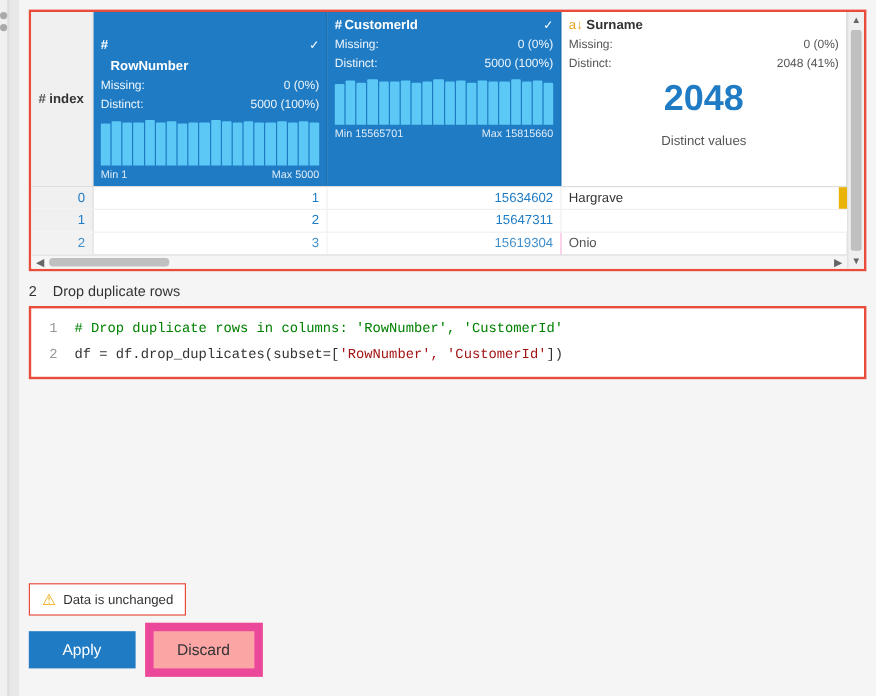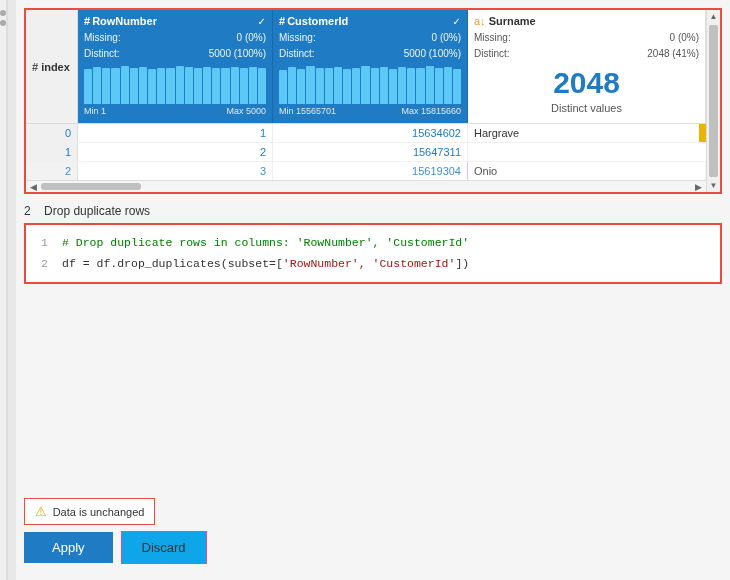--- a/index.html
+++ b/index.html
@@ -81,21 +81,21 @@
 
             <div style="width:52px; background:#f0f0f0; border-right:1px solid #ddd; padding:4px 6px; display:flex; align-items:center; gap:3px; font-weight:600; font-size:11px; color:#333;">
               <span style="color:#555;">#</span>
               <span>index</span>
             </div>
 
             <div style="width:195px; background:#1e7bc4; color:white; border-right:1px solid #1a6aaa; padding:5px 6px;">
               <div style="display:flex; align-items:center; justify-content:space-between; margin-bottom:3px;">
                 <div style="display:flex; align-items:center; gap:2px;">
                   <span style="font-size:11px; font-weight:700;">#</span>
-                  <span style="font-weight:600; font-size:11px;">RowNumber</span>
+                  <span style="font-weight:600; font-size:11px;margin-top:34px;">RowNumber</span>
                 </div>
                 <span style="font-size:10px;">✓</span>
               </div>
               <div style="font-size:10px; line-height:1.6; opacity:0.92;">
                 <div style="display:flex; justify-content:space-between;">
                   <span>Missing:</span>
                   <span>0 (0%)</span>
                 </div>
                 <div style="display:flex; justify-content:space-between;">
                   <span>Distinct:</span>
@@ -189,21 +189,21 @@
                   <span>0 (0%)</span>
                 </div>
                 <div style="display:flex; justify-content:space-between;">
                   <span>Distinct:</span>
                   <span>2048 (41%)</span>
                 </div>
               </div>
 
               <div style="text-align:center; padding: 6px 2px 4px;">
                 <div style="font-size:30px; font-weight:700; color:#1e7bc4; line-height:1;">2048</div>
-                <div style="font-size:11px; color:#555; margin-top:4px;">Distinct values</div>
+                <div style="font-size:11px; color:#555; margin-top:14px;">Distinct values</div>
               </div>
             </div>
 
           </div>
 
           <div>
 
             <div style="display:flex; border-bottom:1px solid #f0f0f0;">
               <div style="width:52px; background:#f0f0f0; border-right:1px solid #ddd; padding:3px 6px; font-size:11px; text-align:right; color:#1e7bc4;">0</div>
               <div style="width:195px; border-right:1px solid #eee; padding:3px 6px; font-size:11px; text-align:right; color:#1e7bc4;">1</div>
@@ -264,17 +264,17 @@
 
     <div style="margin: 8px 8px 6px 8px;">
       <div style="display:inline-flex; align-items:center; gap:6px; border:1px solid #e74c3c; padding:5px 10px; background:white;">
         <span style="color:#f0a500; font-size:13px;">⚠</span>
         <span style="font-size:11px; color:#333;">Data is unchanged</span>
       </div>
     </div>
 
     <div style="margin: 0 8px 8px 8px; display:flex; gap:8px; align-items:center;">
       <button style="background:#1e7bc4; color:white; border:none; padding:8px 28px; font-size:13px; font-weight:500; cursor:pointer; font-family:inherit;">Apply</button>
-      <button style="background:#0ea5e9; color:#333; border:1px solid #ec4899; padding:8px 20px; font-size:13px; cursor:pointer; font-family:inherit;">Discard</button>
+      <button style="background:#fca5a5; color:#333; border:7px solid #ec4899; padding:8px 20px; font-size:13px; cursor:pointer; font-family:inherit;">Discard</button>
     </div>
 
   </div>
 </div>
 
 </body></html>

